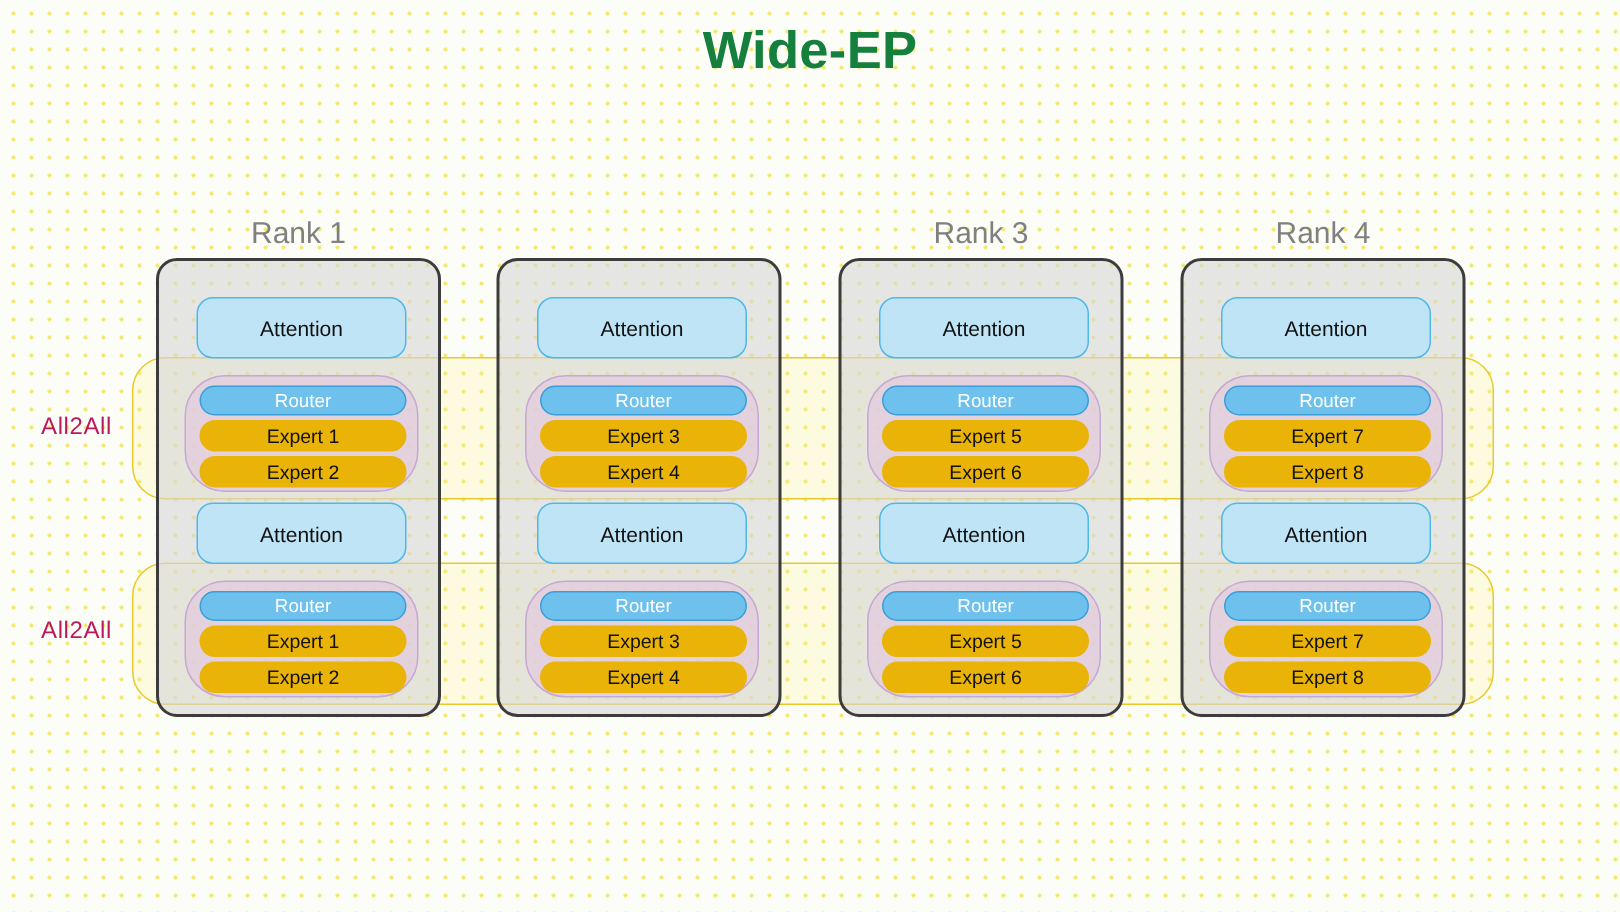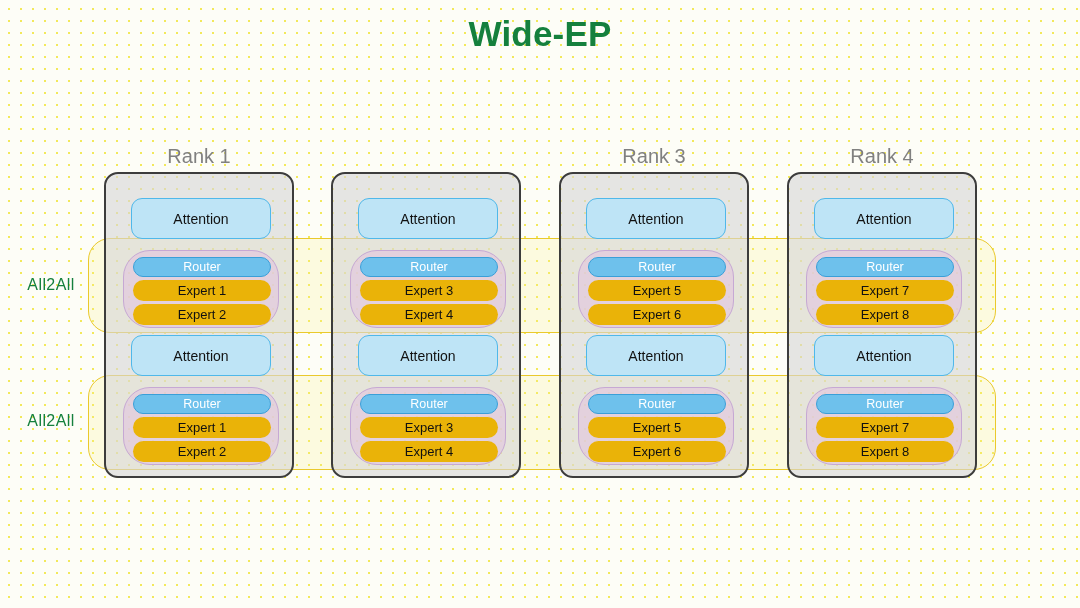--- a/index.html
+++ b/index.html
@@ -43,21 +43,21 @@
   }
   .a2a-band.band-1 { top: 238px; height: 95px; }
   .a2a-band.band-2 { top: 375px; height: 95px; }
 
   .a2a-label {
     position: absolute;
     left: 8px;
     width: 86px;
     text-align: center;
     font-size: 16px;
-    color: #15803d;
+    color: #be185d;
     letter-spacing: 0.4px;
   }
   .a2a-label.lab-1 { top: 276px; }
   .a2a-label.lab-2 { top: 412px; }
 
   
   .rank-col {
     position: absolute;
     top: 172px;
     width: 190px;

